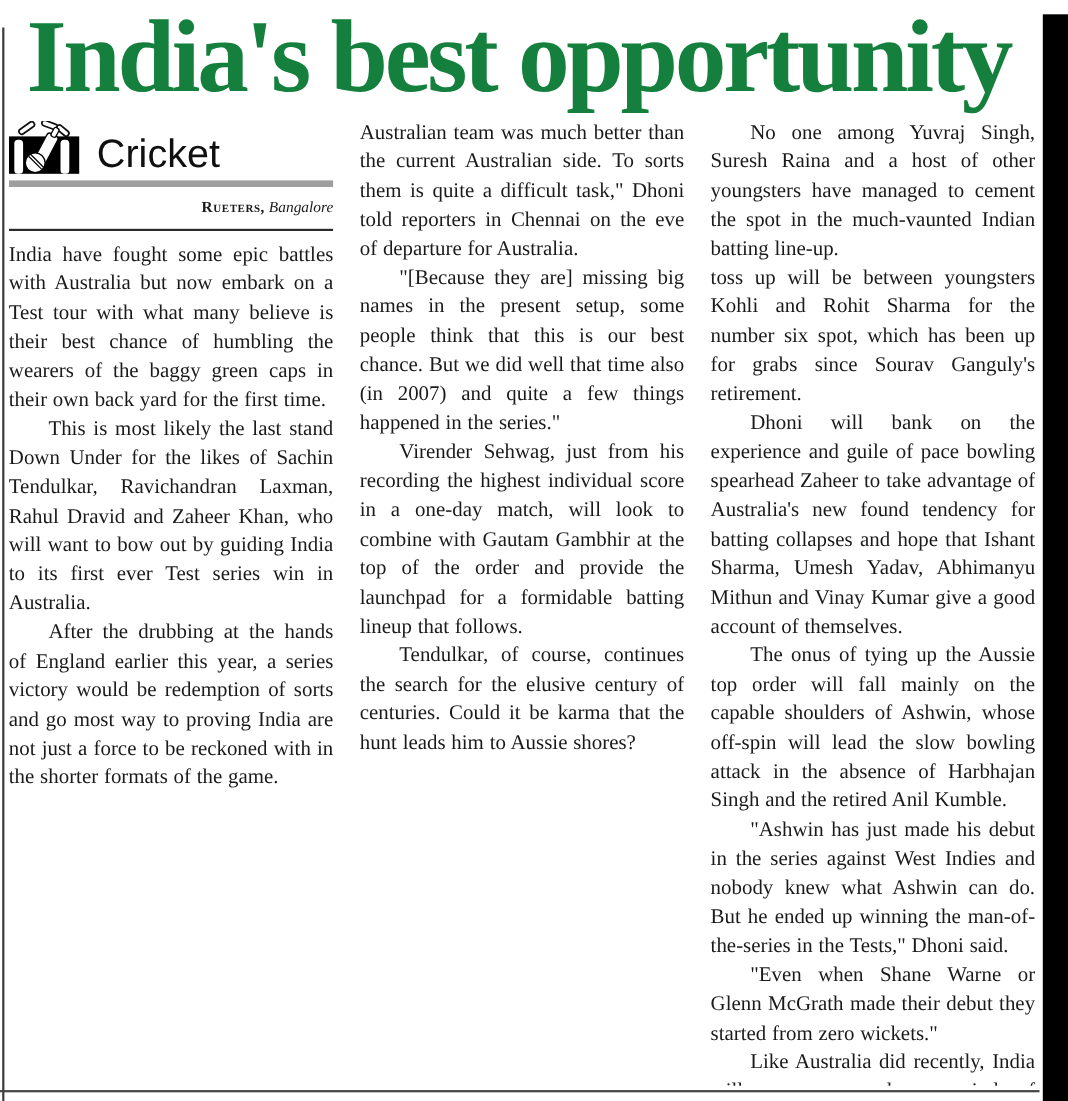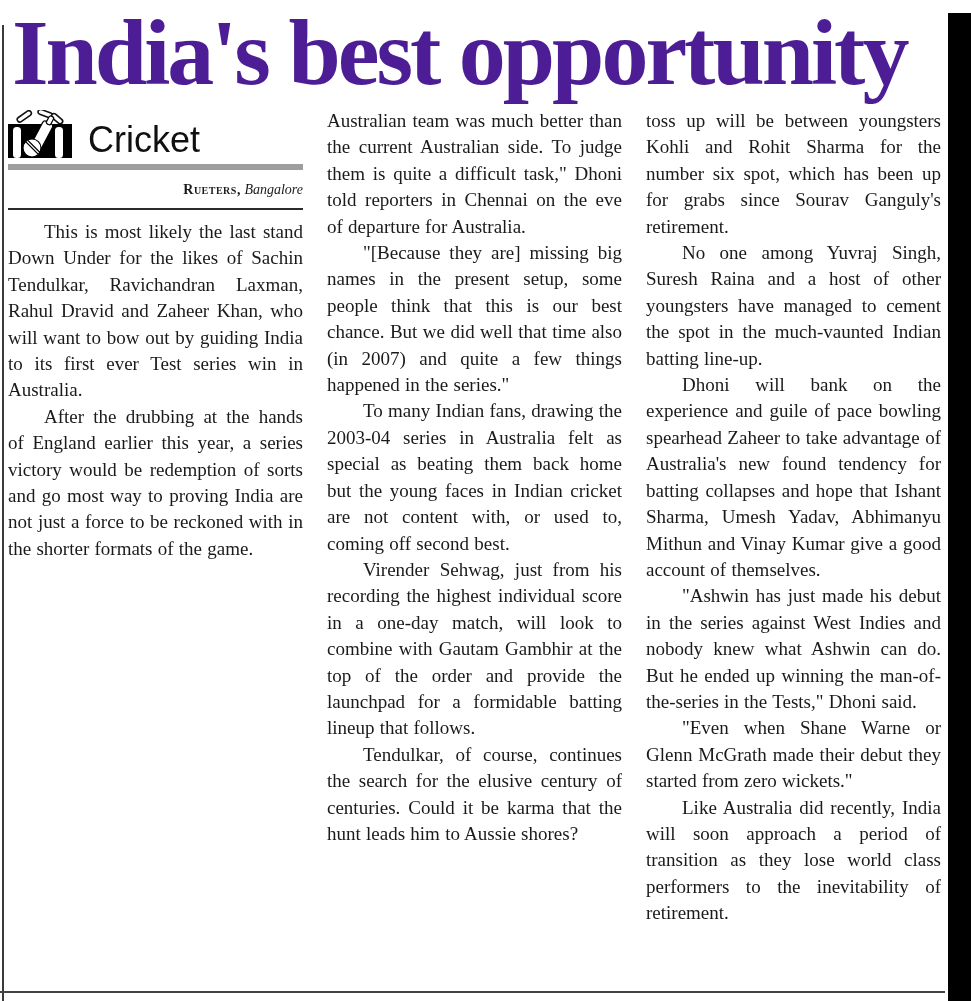--- a/index.html
+++ b/index.html
@@ -17,23 +17,23 @@
   }
   .left-rule {
     position: absolute; left: 2px; top: 25px; bottom: 0;
     width: 2px; background: #3a3a3a;
   }
   .bottom-rule {
     position: absolute; left: 0; right: 26px; bottom: 8px;
     height: 2px; background: #444;
   }
   .headline {
-    margin: 0; padding: 2px 0 0 12px;
+    margin: 0; padding: 2px 0 0 24px;
     font-size: 94px; font-weight: bold; line-height: 100px;
-    letter-spacing: -3px; color: #4c1d95;
+    letter-spacing: -3px; color: #15803d;
     white-space: nowrap;
     font-family: "Liberation Serif", serif;
   }
   .content {
     position: absolute; top: 108px; left: 8px; right: 30px; bottom: 14px;
     display: flex; gap: 24px;
   }
   .col { flex: 1 1 0; overflow: hidden; }
   .para {
     margin: 0; padding: 0;
@@ -104,40 +104,41 @@
         </span>
         <span class="section-label">Cricket</span>
       </div>
       <div class="section-underline"></div>
       <div class="byline">
         <span class="agency">Rueters,</span>
         <span class="location">Bangalore</span>
       </div>
       <div class="byline-rule"></div>
       <div class="paras">
+          <p class="para">India have fought some epic battles with Australia but now embark on a Test tour with what many believe is their best chance of humbling the wearers of the baggy green caps in their own back yard for the first time.</p>
           <p class="para indent">This is most likely the last stand Down Under for the likes of Sachin Tendulkar, Ravichandran Laxman, Rahul Dravid and Zaheer Khan, who will want to bow out by guiding India to its first ever Test series win in Australia.</p>
           <p class="para indent">After the drubbing at the hands of England earlier this year, a series victory would be redemption of sorts and go most way to proving India are not just a force to be reckoned with in the shorter formats of the game.</p>
         </div>
     </div>
 
     <div class="col">
       <div class="paras">
-          <p class="para">Australian team was much better than the current Australian side. To judge them is quite a difficult task," Dhoni told reporters in Chennai on the eve of departure for Australia.</p>
+          <p class="para">Australian team was much better than the current Australian side. To sorts them is quite a difficult task," Dhoni told reporters in Chennai on the eve of departure for Australia.</p>
           <p class="para indent">"[Because they are] missing big names in the present setup, some people think that this is our best chance. But we did well that time also (in 2007) and quite a few things happened in the series."</p>
-          <p class="para indent">To many Indian fans, drawing the 2003-04 series in Australia felt as special as beating them back home but the young faces in Indian cricket are not content with, or used to, coming off second best.</p>
           <p class="para indent">Virender Sehwag, just from his recording the highest individual score in a one-day match, will look to combine with Gautam Gambhir at the top of the order and provide the launchpad for a formidable batting lineup that follows.</p>
           <p class="para indent">Tendulkar, of course, continues the search for the elusive century of centuries. Could it be karma that the hunt leads him to Aussie shores?</p>
         </div>
     </div>
 
     <div class="col">
       <div class="paras">
+          <p class="para indent">No one among Yuvraj Singh, Suresh Raina and a host of other youngsters have managed to cement the spot in the much-vaunted Indian batting line-up.</p>
           <p class="para">toss up will be between youngsters Kohli and Rohit Sharma for the number six spot, which has been up for grabs since Sourav Ganguly's retirement.</p>
-          <p class="para indent">No one among Yuvraj Singh, Suresh Raina and a host of other youngsters have managed to cement the spot in the much-vaunted Indian batting line-up.</p>
           <p class="para indent">Dhoni will bank on the experience and guile of pace bowling spearhead Zaheer to take advantage of Australia's new found tendency for batting collapses and hope that Ishant Sharma, Umesh Yadav, Abhimanyu Mithun and Vinay Kumar give a good account of themselves.</p>
+          <p class="para indent">The onus of tying up the Aussie top order will fall mainly on the capable shoulders of Ashwin, whose off-spin will lead the slow bowling attack in the absence of Harbhajan Singh and the retired Anil Kumble.</p>
           <p class="para indent">"Ashwin has just made his debut in the series against West Indies and nobody knew what Ashwin can do. But he ended up winning the man-of-the-series in the Tests," Dhoni said.</p>
           <p class="para indent">"Even when Shane Warne or Glenn McGrath made their debut they started from zero wickets."</p>
           <p class="para indent">Like Australia did recently, India will soon approach a period of transition as they lose world class performers to the inevitability of retirement.</p>
         </div>
     </div>
 
   </div>
 </div>
 
 </body></html>

